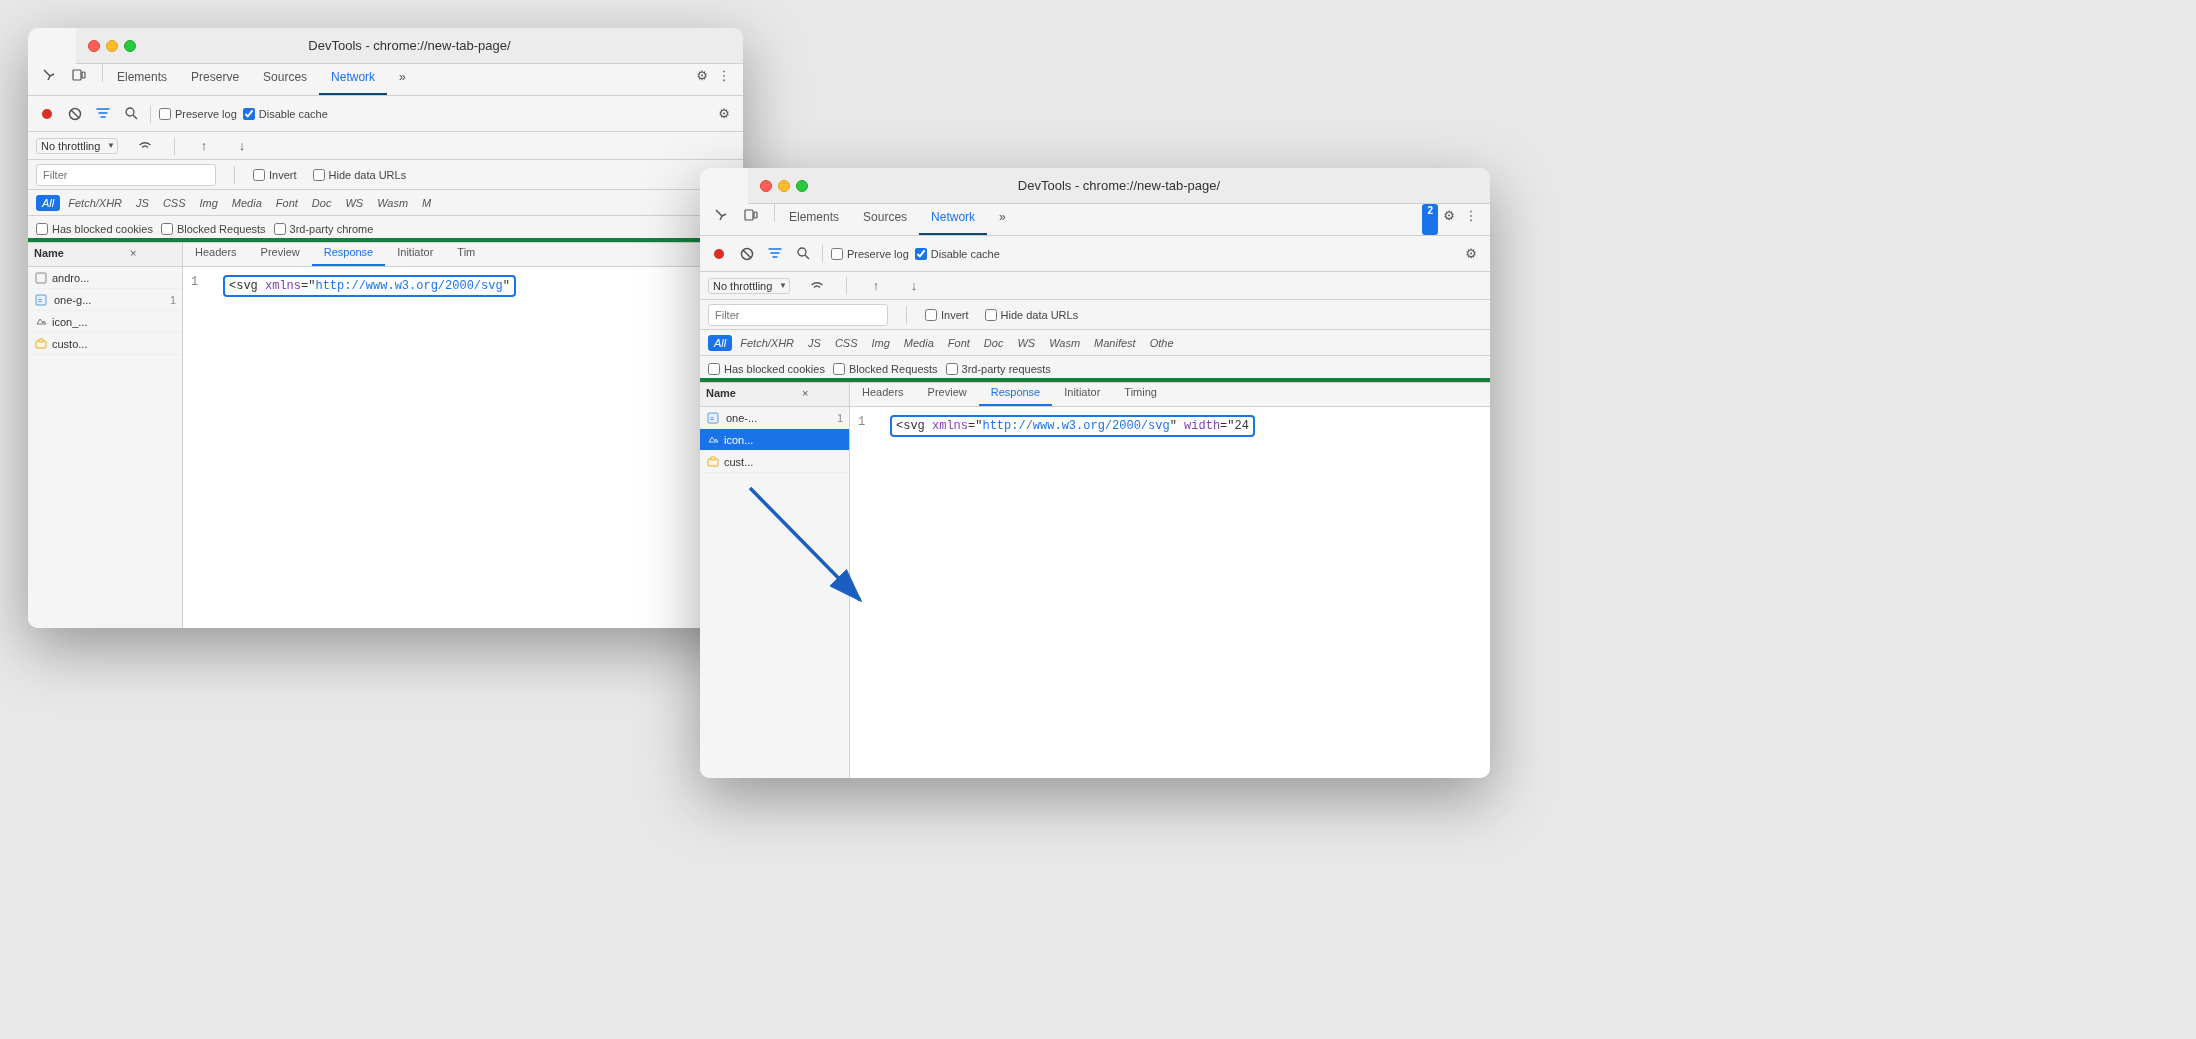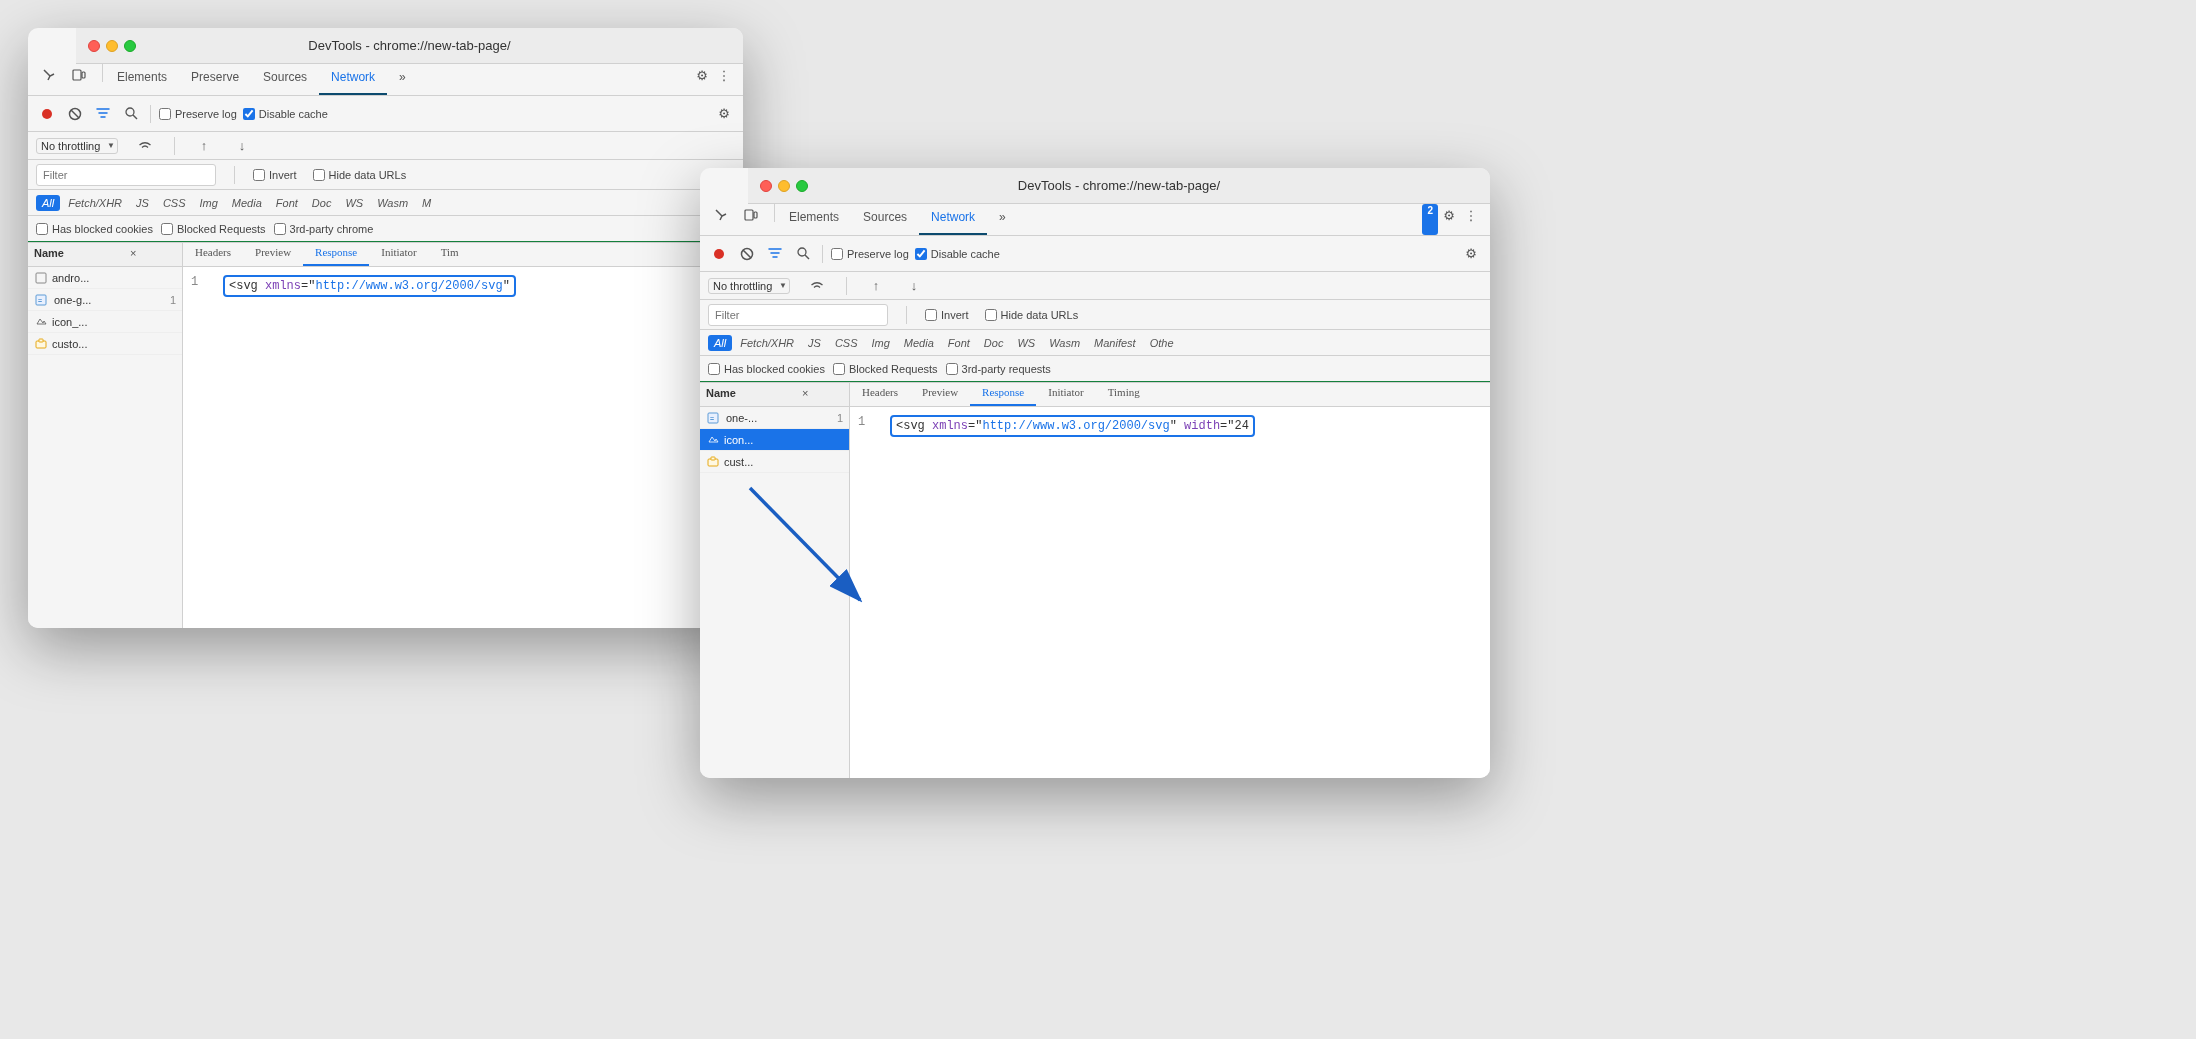--- a/index.html
+++ b/index.html
@@ -144,23 +144,23 @@
       font-style: italic;
     }
 
     .resource-btn.active {
       background: #1a73e8;
       color: white;
     }
 
     .blocked-bar {
       background: #f5f5f5;
-      border-bottom: 1px solid #15803d;
-      display: flex;
-      align-items: center;
+      border-bottom: 4px solid #15803d;
+      display: flex;
+      align-items: flex-end;
       padding: 3px 8px;
       gap: 8px;
       height: 26px;
     }
 
     .name-column {
       width: 155px;
       border-right: 1px solid #d0d0d0;
       background: #f5f5f5;
       overflow: hidden;
@@ -207,21 +207,20 @@
       height: 24px;
     }
 
     .detail-tab {
       padding: 3px 12px;
       font-size: 11px;
       color: #555;
       cursor: pointer;
       border-bottom: 2px solid transparent;
       white-space: nowrap;
-      font-family: Liberation Serif, serif;
     }
 
     .detail-tab.active {
       color: #1a73e8;
       border-bottom: 2px solid #1a73e8;
     }
 
     .detail-content {
       flex: 1;
       padding: 8px;

